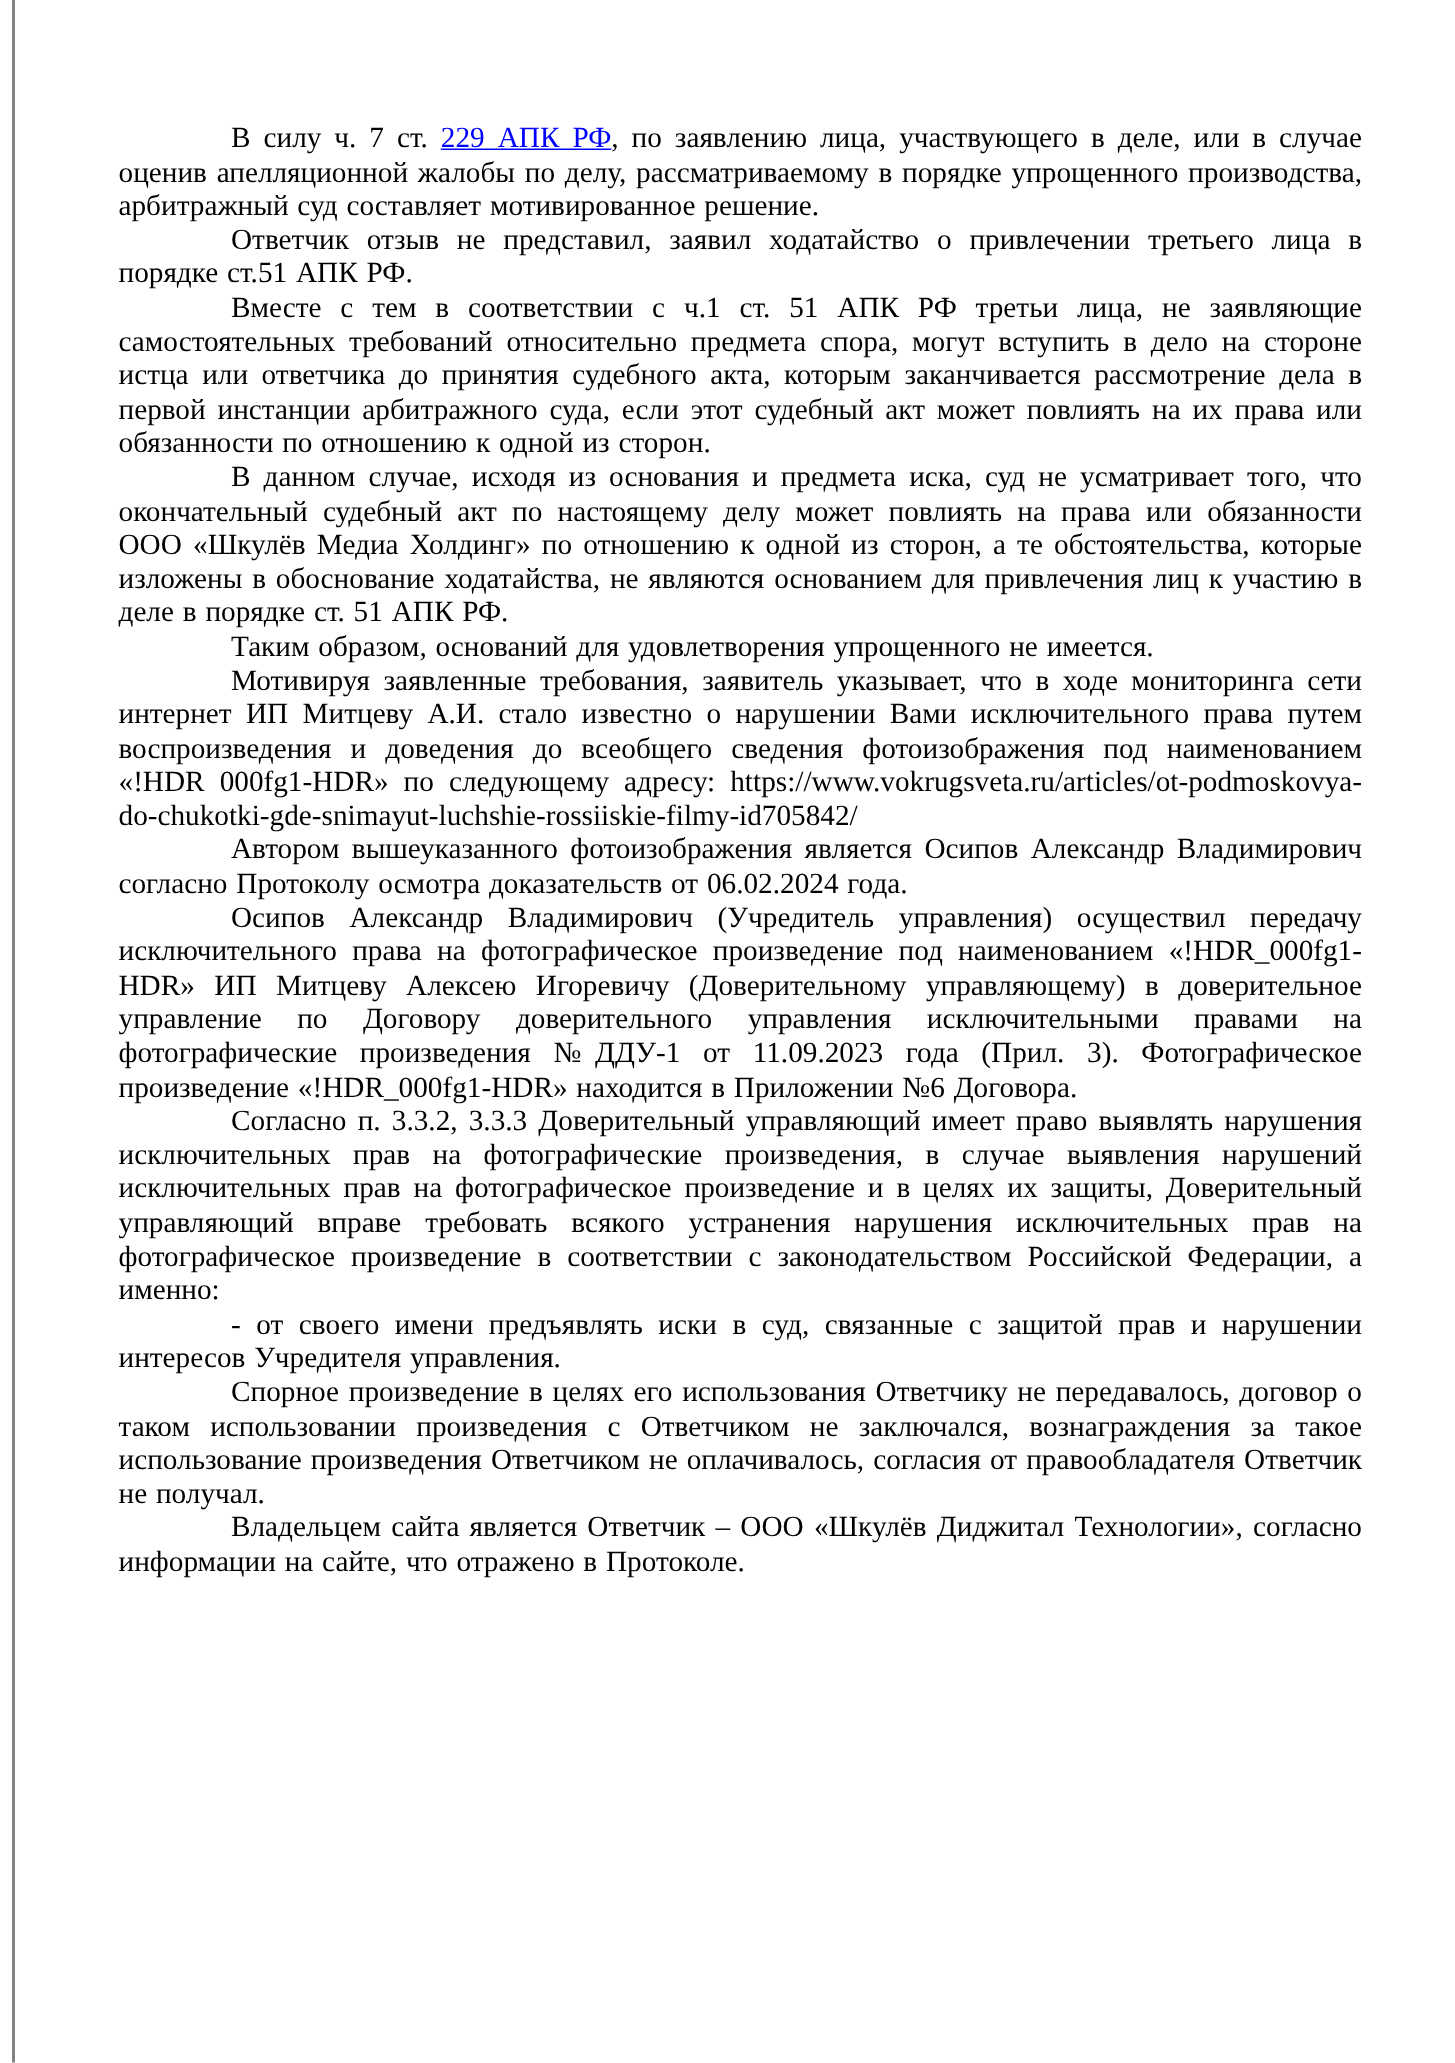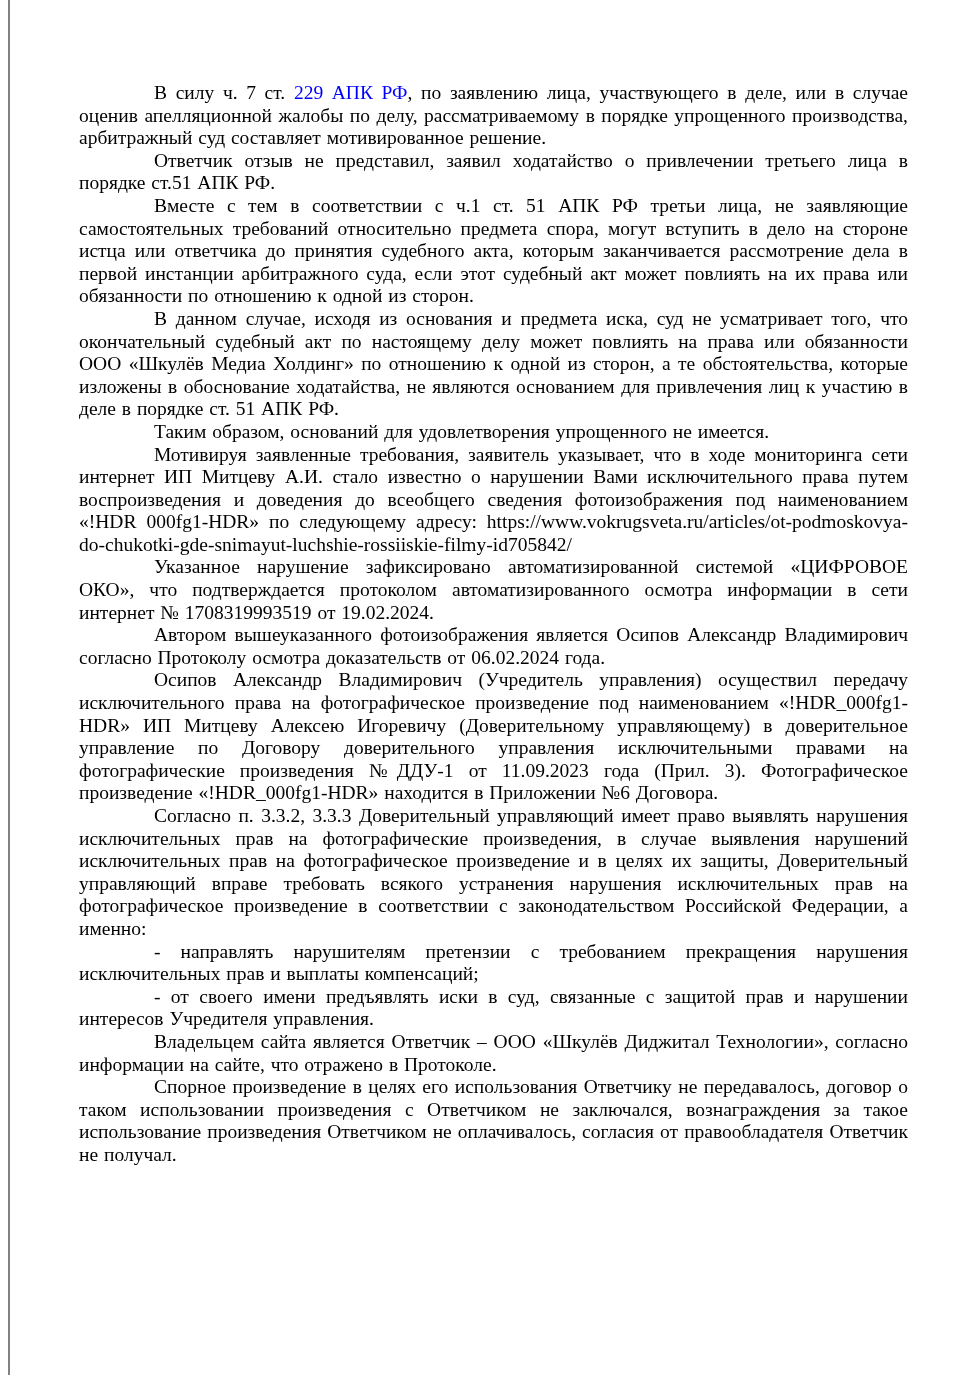--- a/index.html
+++ b/index.html
@@ -34,38 +34,37 @@
   }
   .para {
     margin: 0;
     padding: 0;
     text-indent: 75px;
     overflow-wrap: break-word;
     word-spacing: 1px;
   }
   .law-link {
     color: var(--link-color, #0000ff);
+    text-decoration: underline;
     cursor: pointer;
   }
 </style>
 </head>
 <body style="color: rgb(0, 0, 0); background: rgb(255, 255, 255);">
 
 <div class="page-edge-line" style="background: rgb(130, 130, 130);"></div>
 
 <div class="doc-body">
   <p class="para"><span>В силу ч. 7 ст. </span><span class="law-link">229 АПК РФ</span><span>, по заявлению лица, участвующего в деле, или в случае оценив апелляционной жалобы по делу, рассматриваемому в порядке упрощенного производства, арбитражный суд составляет мотивированное решение.</span></p>
   <div>
       <p class="para">Ответчик отзыв не представил, заявил ходатайство о привлечении третьего лица в порядке ст.51 АПК РФ.</p>
       <p class="para">Вместе с тем в соответствии с ч.1 ст. 51 АПК РФ третьи лица, не заявляющие самостоятельных требований относительно предмета спора, могут вступить в дело на стороне истца или ответчика до принятия судебного акта, которым заканчивается рассмотрение дела в первой инстанции арбитражного суда, если этот судебный акт может повлиять на их права или обязанности по отношению к одной из сторон.</p>
       <p class="para">В данном случае,  исходя из основания и предмета иска, суд не усматривает того, что окончательный судебный акт  по настоящему делу может повлиять на  права или обязанности ООО «Шкулёв Медиа Холдинг»  по отношению к одной из сторон,  а те обстоятельства, которые изложены в обоснование ходатайства,  не являются основанием для привлечения лиц к участию в деле  в порядке ст. 51  АПК РФ.</p>
       <p class="para">Таким образом, оснований для удовлетворения упрощенного не имеется.</p>
       <p class="para">Мотивируя заявленные требования, заявитель указывает, что в ходе мониторинга сети интернет ИП Митцеву А.И. стало известно о нарушении Вами исключительного права путем воспроизведения и доведения до всеобщего сведения фотоизображения под наименованием «!HDR 000fg1-HDR» по следующему адресу: https://www.vokrugsveta.ru/articles/ot-podmoskovya-do-chukotki-gde-snimayut-luchshie-rossiiskie-filmy-id705842/</p>
-      <p class="para">Указанное нарушение зафиксировано автоматизированной системой «ЦИФРОВОЕ ОКО», что подтверждается протоколом автоматизированного осмотра информации в сети интернет № 1708319993519 от 19.02.2024.</p>
       <p class="para">Автором вышеуказанного фотоизображения является Осипов Александр Владимирович согласно Протоколу осмотра доказательств от 06.02.2024 года.</p>
       <p class="para">Осипов Александр Владимирович (Учредитель управления) осуществил передачу исключительного права на фотографическое произведение под наименованием «!HDR_000fg1-HDR» ИП Митцеву Алексею Игоревичу (Доверительному управляющему) в доверительное управление по Договору доверительного управления исключительными правами на фотографические произведения №ДДУ-1 от 11.09.2023 года (Прил. 3). Фотографическое произведение «!HDR_000fg1-HDR» находится в Приложении №6 Договора.</p>
       <p class="para">Согласно п. 3.3.2, 3.3.3 Доверительный управляющий имеет право выявлять нарушения исключительных прав на фотографические произведения, в случае выявления нарушений исключительных прав на фотографическое произведение и в целях их защиты, Доверительный управляющий вправе требовать всякого устранения нарушения исключительных прав на фотографическое произведение в соответствии с законодательством Российской Федерации, а именно:</p>
-      <p class="para">- направлять нарушителям претензии с требованием прекращения нарушения исключительных прав и выплаты компенсаций;</p>
       <p class="para">- от своего имени предъявлять иски в суд, связанные с защитой прав и нарушении интересов Учредителя управления.</p>
+      <p class="para">Спорное произведение в целях его использования Ответчику не передавалось, договор о таком использовании произведения с Ответчиком не заключался, вознаграждения за такое использование произведения Ответчиком не оплачивалось, согласия от правообладателя Ответчик не получал.</p>
       <p class="para">Владельцем сайта является Ответчик – ООО «Шкулёв Диджитал Технологии», согласно информации на сайте, что отражено в Протоколе.</p>
-      <p class="para">Спорное произведение в целях его использования Ответчику не передавалось, договор о таком использовании произведения с Ответчиком не заключался, вознаграждения за такое использование произведения Ответчиком не оплачивалось, согласия от правообладателя Ответчик не получал.</p>
     </div>
 </div>
 
 </body></html>

